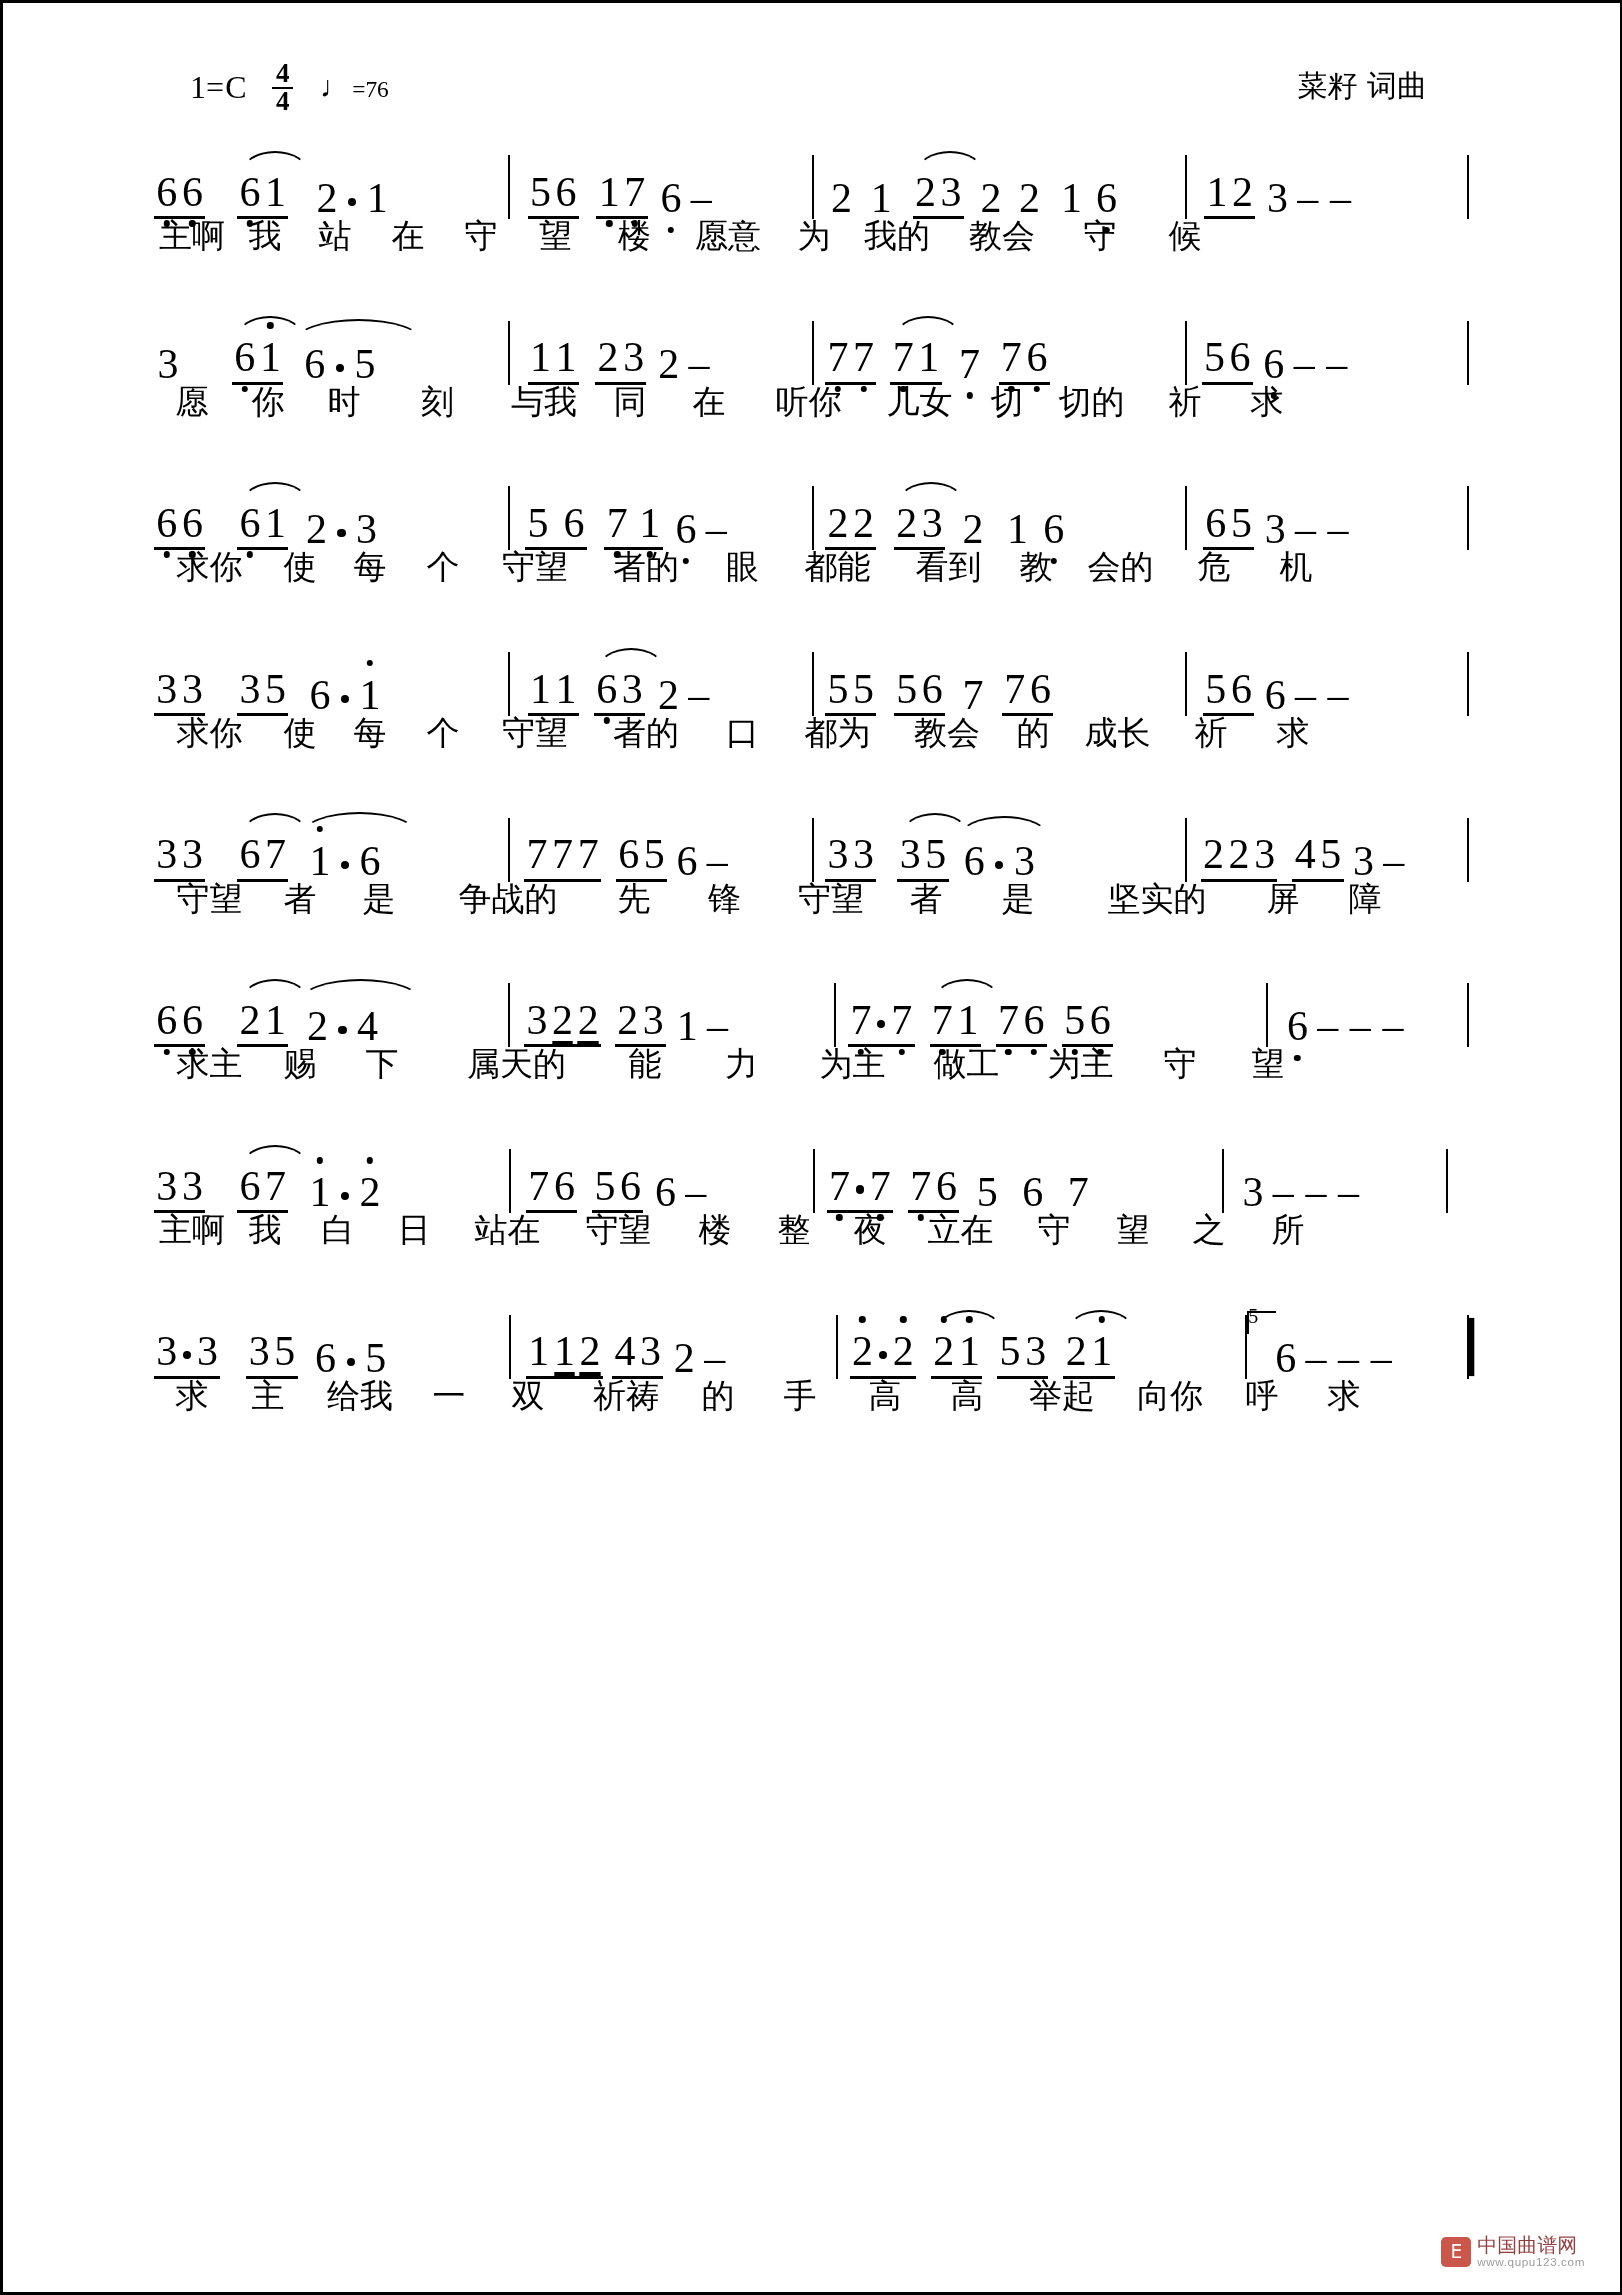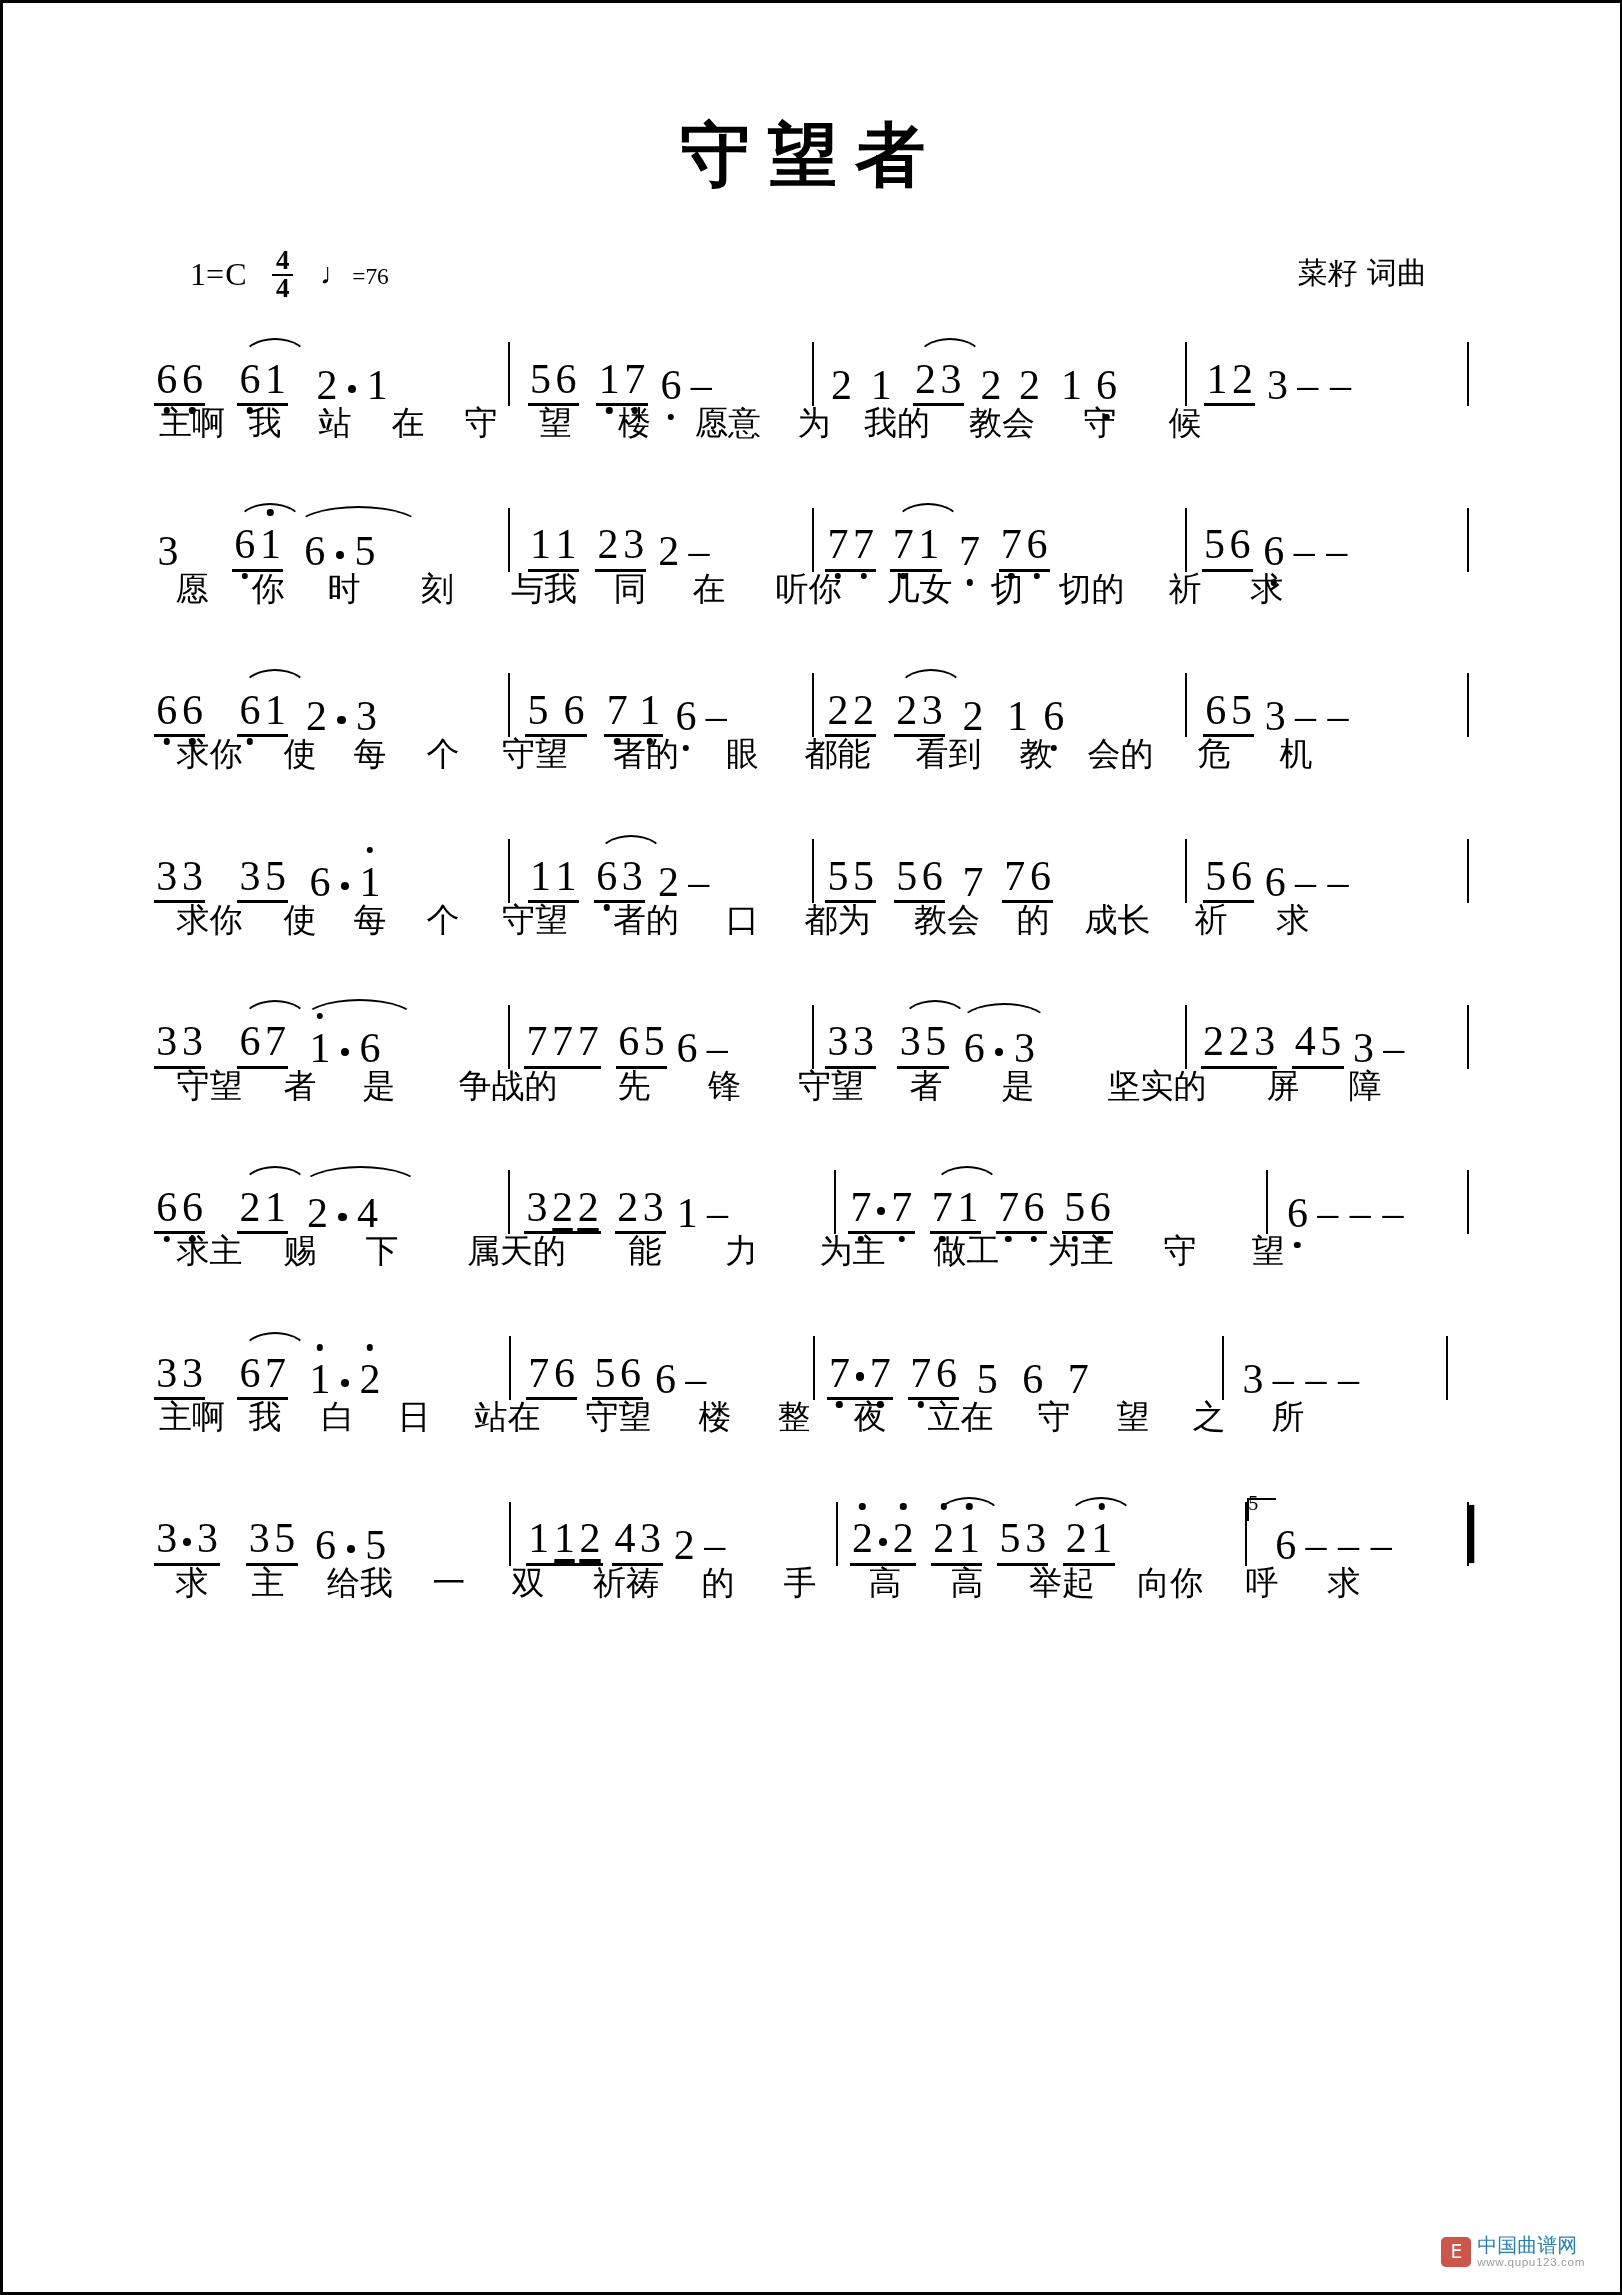--- a/index.html
+++ b/index.html
@@ -203,29 +203,28 @@
     color: #fff;
     border-radius: 4.7px;
     font-size: 18.7px;
     display: flex;
     align-items: center;
     justify-content: center;
     font-family: "DejaVu Sans", sans-serif;
     margin-right: 5.8px;
   }
   .wm-text { display: flex; flex-direction: column; line-height: 1.05; }
-  .wm-main { font-size: 20px; font-family: Liberation Serif, serif; color: #0369a1; }
+  .wm-main { font-size: 20px; font-family: Liberation Serif, serif; color: #7f1d1d; }
   .wm-sub { font-size: 11.7px; font-family: "Liberation Sans", sans-serif; color: #8a8a8a; letter-spacing: 0.6px; }
 </style>
 </head>
 <body>
 
 <div class="sheet">
 
-  <div class="title">守望者</div>
 
   <div class="meta-row">
     <div class="key-block">
       <span>1</span>
       <span class="key-eq">=C</span>
       <span class="timesig">
         <span class="num">4</span>
         <span class="den">4</span>
       </span>
       <span class="tempo">

